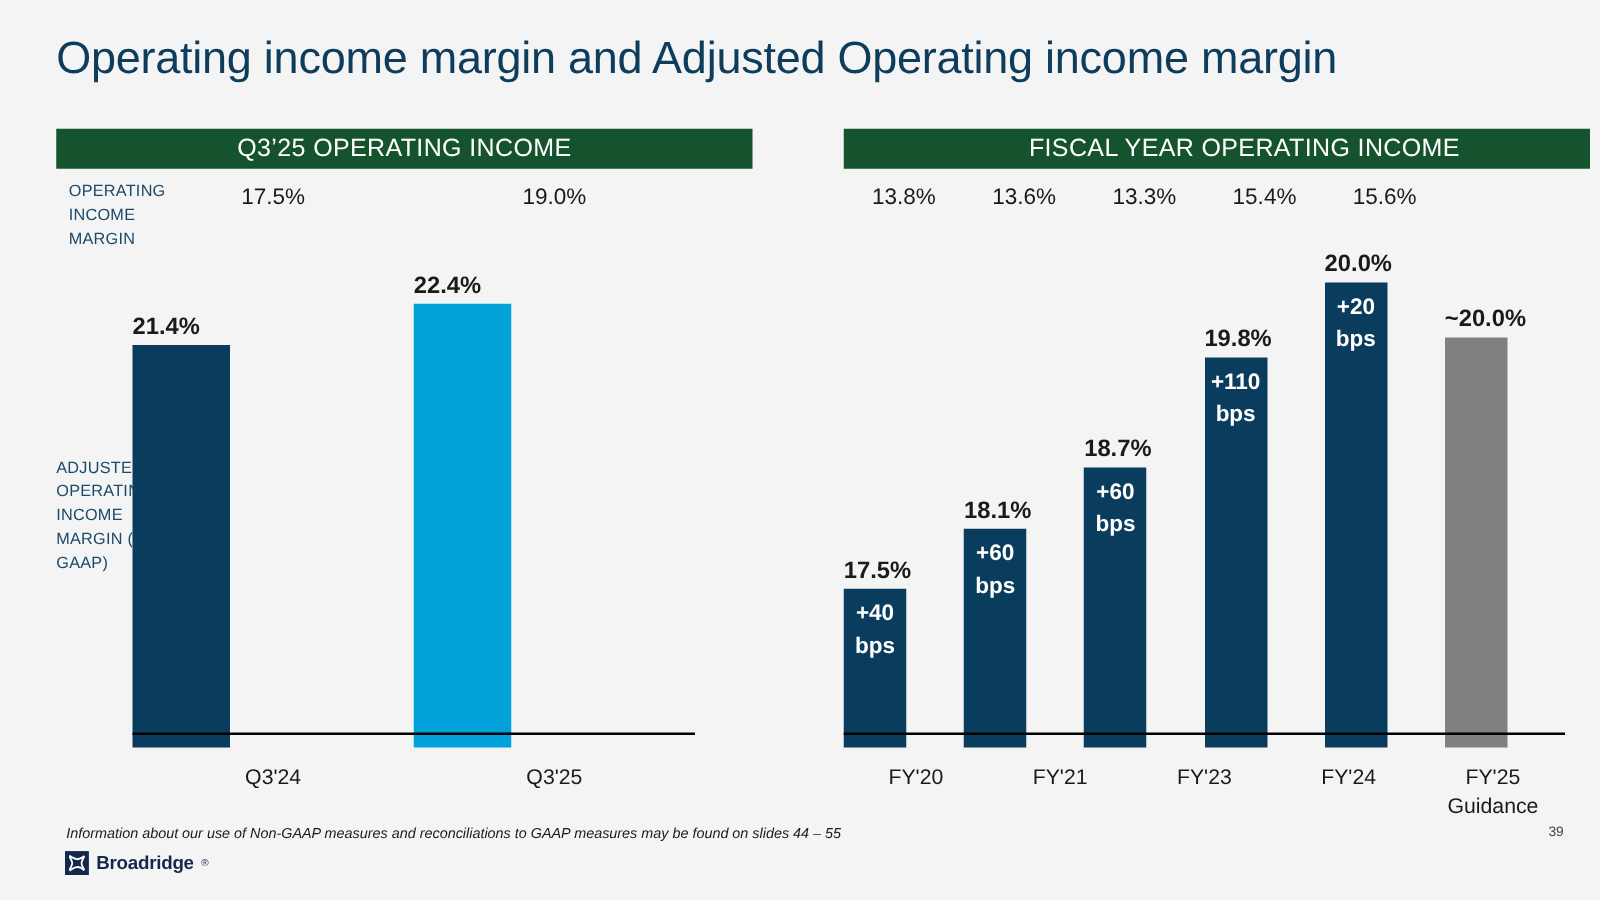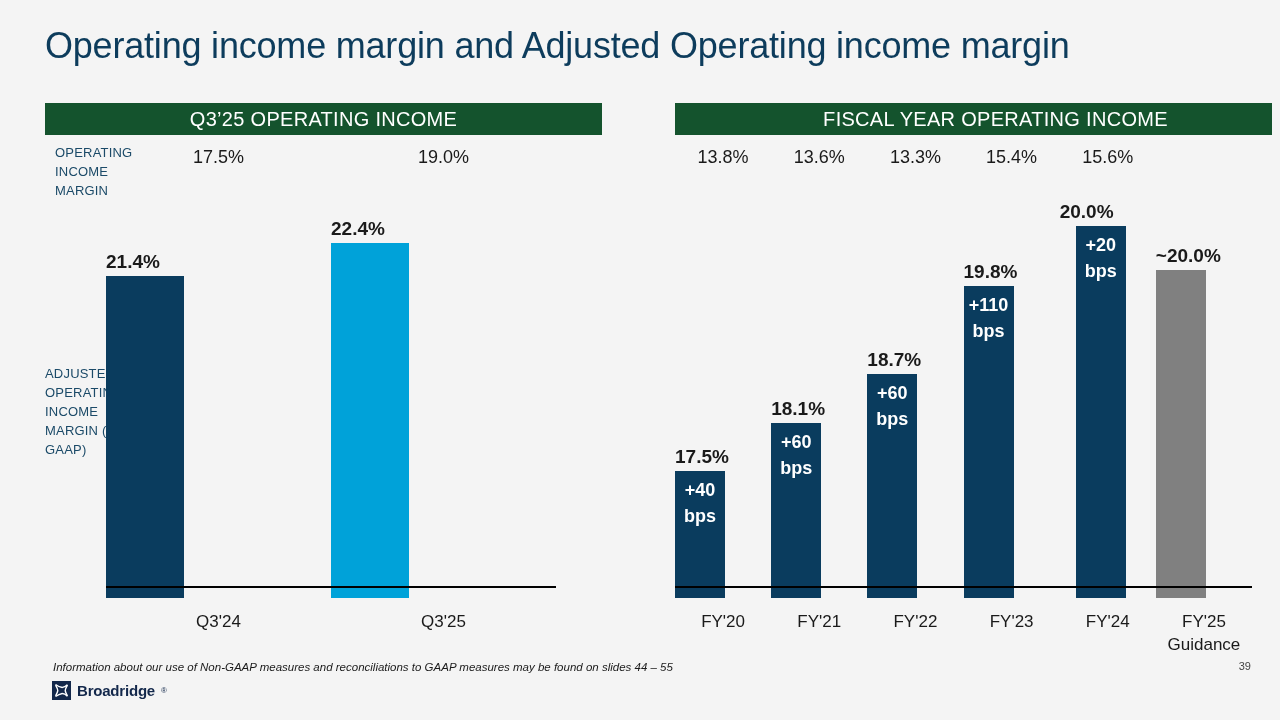--- a/index.html
+++ b/index.html
@@ -285,38 +285,37 @@
       <div class="bar-slot">
         <div class="bar-value">19.8%</div>
         <div class="bar navy" style="width:50px;height:312px;">
           <span class="bps">+110</span>
           <span class="bps">bps</span>
         </div>
       </div>
 
       <div class="bar-slot">
         <div class="bar-value">20.0%</div>
-        <div class="bar navy" style="width:50px;height:384px;margin-left:16px;">
+        <div class="bar navy" style="width:50px;height:384px;">
           <span class="bps">+20</span>
           <span class="bps">bps</span>
         </div>
       </div>
 
       <div class="bar-slot">
         <div class="bar-value">~20.0%</div>
         <div class="bar gray" style="width:50px;height:328px;"></div>
       </div>
 
       <div class="axis-line"></div>
     </div>
 
     <div class="tick-row">
       <div class="tick">FY'20</div>
       <div class="tick">FY'21</div>
-      <div class="tick">FY'22</div>
       <div class="tick">FY'23</div>
       <div class="tick">FY'24</div>
       <div class="tick">
         <div>FY'25</div>
         <div>Guidance</div>
       </div>
     </div>
   </div>
 
   <div class="footnote">Information about our use of Non-GAAP measures and reconciliations to GAAP measures may be found on slides 44 – 55</div>

